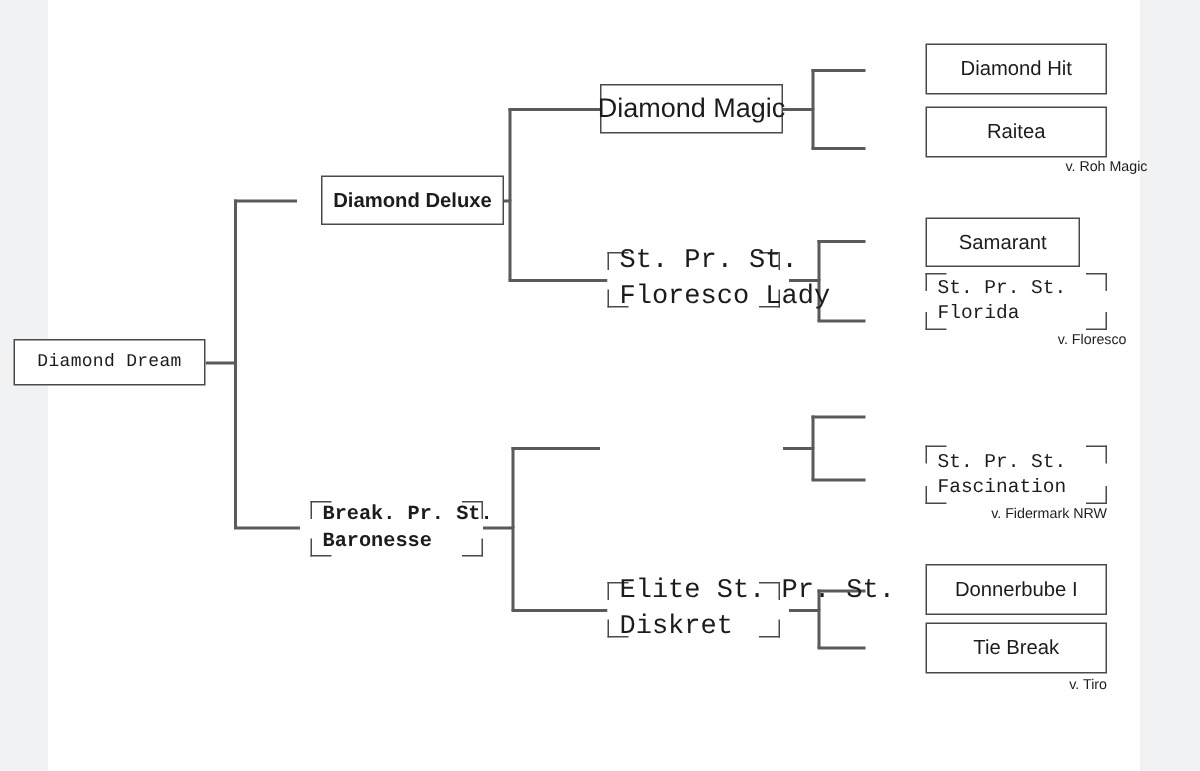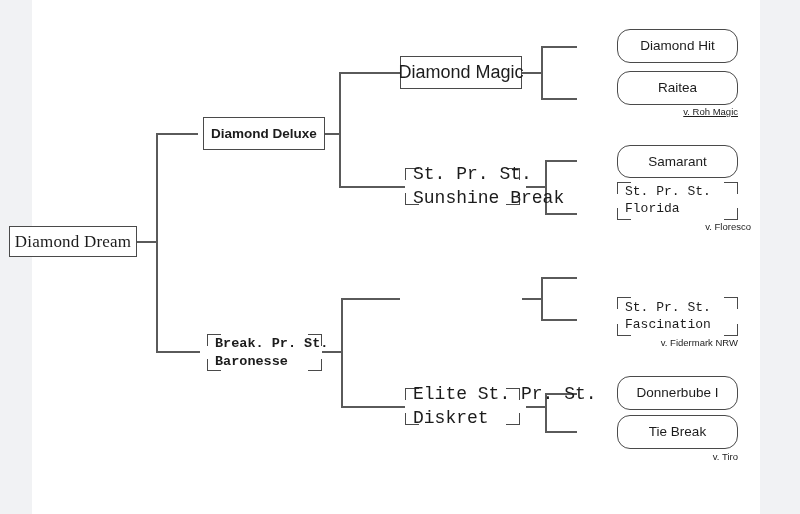--- a/index.html
+++ b/index.html
@@ -65,28 +65,28 @@
   .node.bracket .c.tl { left: 0; top: 0; border-left-width: 1.5px; border-top-width: 1.5px; }
   .node.bracket .c.tr { right: 0; top: 0; border-right-width: 1.5px; border-top-width: 1.5px; }
   .node.bracket .c.bl { left: 0; bottom: 0; border-left-width: 1.5px; border-bottom-width: 1.5px; }
   .node.bracket .c.br { right: 0; bottom: 0; border-right-width: 1.5px; border-bottom-width: 1.5px; }
   .node.bracket .txt {
     position: relative;
     padding-left: 8px;
   }
   
   #root-node {
-    font-family: Liberation Serif, serif;
-    font-size: 17px;
+    font-family: Liberation Mono, monospace;
+    font-size: 12px;
     letter-spacing: .2px;
   }
   
   .gen2 { font-size: 13.5px; font-weight: 700; }
   .gen3 { font-size: 18px; }
-  .gen4 { font-size: 13.5px; border-radius: 13px; }
+  .gen4 { font-size: 13.5px; }
   .gen4.two-line .line { font-size: 13px; }
   
   .ln {
     position: absolute;
     background: #5a5a5a;
   }
   .ln.h { height: 1.5px; }
   .ln.v { width: 1.5px; }
   
   .caption {
@@ -143,21 +143,21 @@
   <div class="ln h" style="left:526px; top:406px; width:20px;"></div>
   <div class="ln v" style="left:545px; top:393px; height:14px;"></div>
   <div class="ln v" style="left:545px; top:406px; height:26px;"></div>
   <div class="ln h" style="left:545px; top:393px; width:32px;"></div>
   <div class="ln h" style="left:545px; top:431px; width:32px;"></div>
 
   <div id="root-node" class="node solid" style="left:9px; top:226px; width:128px; height:31px;">
     <span class="line">Diamond Dream</span>
   </div>
 
-  <div class="node solid gen2" style="left:203px; top:117px; width:122px; height:33px;">
+  <div class="node solid gen2" style="left:214px; top:117px; width:122px; height:33px;">
     <span class="line">Diamond Deluxe</span>
   </div>
 
   <div class="node bracket gen2 two-line" style="left:207px; top:334px; width:115px; height:37px;">
     <span class="c tl"></span>
     <span class="c tr"></span>
     <span class="c bl"></span>
     <span class="c br"></span>
     <span class="txt line">Break. Pr. St.</span>
     <span class="txt line">Baronesse</span>
@@ -166,42 +166,42 @@
   <div class="node solid gen3" style="left:400px; top:56px; width:122px; height:33px;">
     <span class="line">Diamond Magic</span>
   </div>
 
   <div class="node bracket gen3 two-line" style="left:405px; top:168px; width:115px; height:37px;">
     <span class="c tl"></span>
     <span class="c tr"></span>
     <span class="c bl"></span>
     <span class="c br"></span>
     <span class="txt line">St. Pr. St.</span>
-    <span class="txt line">Sunshine Break</span>
+    <span class="txt line">Floresco Lady</span>
   </div>
 
 
   <div class="node bracket gen3 two-line" style="left:405px; top:388px; width:115px; height:37px;">
     <span class="c tl"></span>
     <span class="c tr"></span>
     <span class="c bl"></span>
     <span class="c br"></span>
     <span class="txt line">Elite St. Pr. St.</span>
     <span class="txt line">Diskret</span>
   </div>
 
   <div class="node solid gen4" style="left:617px; top:29px; width:121px; height:34px;">
     <span class="line">Diamond Hit</span>
   </div>
   <div class="node solid gen4" style="left:617px; top:71px; width:121px; height:34px;">
     <span class="line">Raitea</span>
   </div>
-  <div class="caption" style="left:618px; top:106px; width:120px;text-decoration:underline;">v. Roh Magic</div>
-
-  <div class="node solid gen4" style="left:617px; top:145px; width:121px; height:33px;">
+  <div class="caption" style="left:645px; top:106px; width:120px;">v. Roh Magic</div>
+
+  <div class="node solid gen4" style="left:617px; top:145px; width:103px; height:33px;">
     <span class="line">Samarant</span>
   </div>
   <div class="node bracket gen4 two-line" style="left:617px; top:182px; width:121px; height:38px;">
     <span class="c tl"></span>
     <span class="c tr"></span>
     <span class="c bl"></span>
     <span class="c br"></span>
     <span class="txt line">St. Pr. St.</span>
     <span class="txt line">Florida</span>
   </div>

